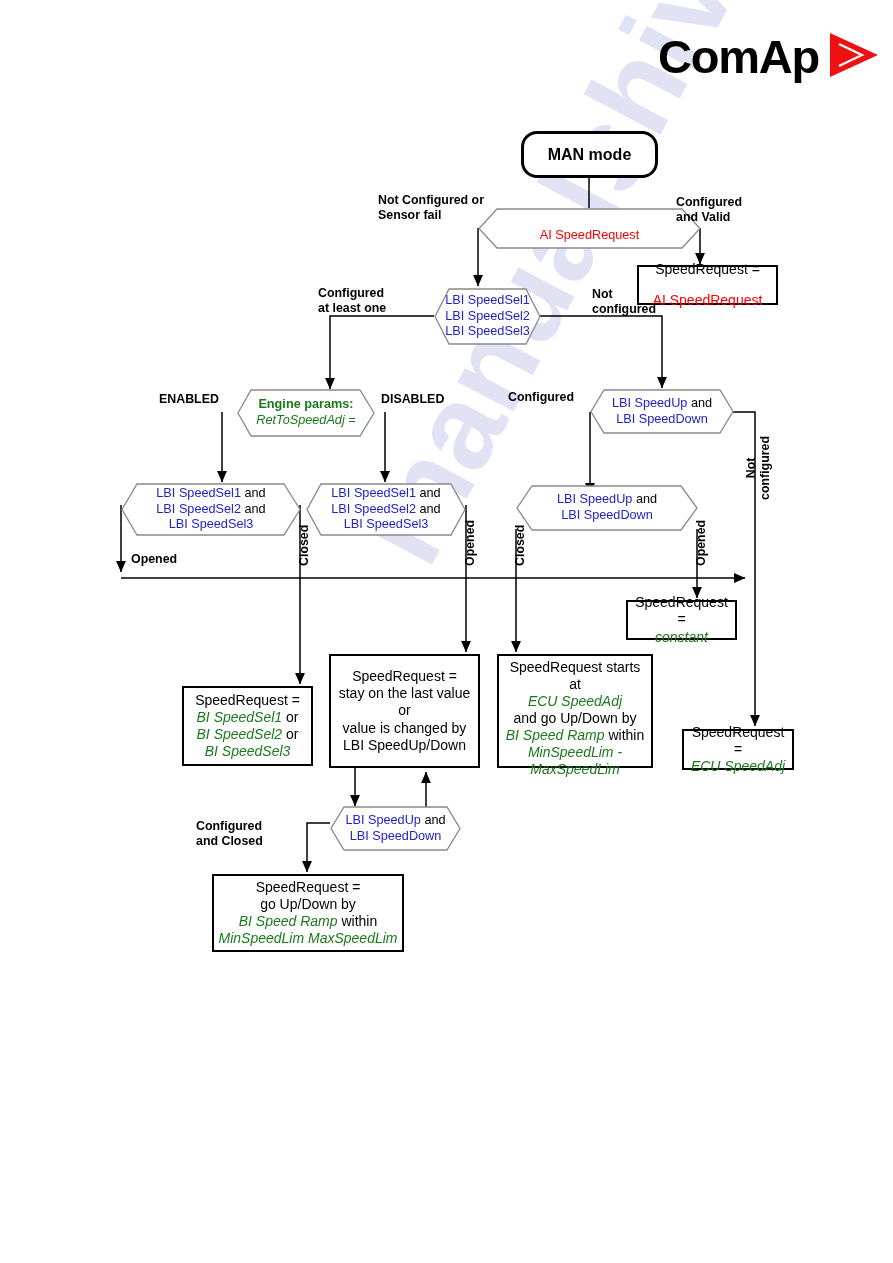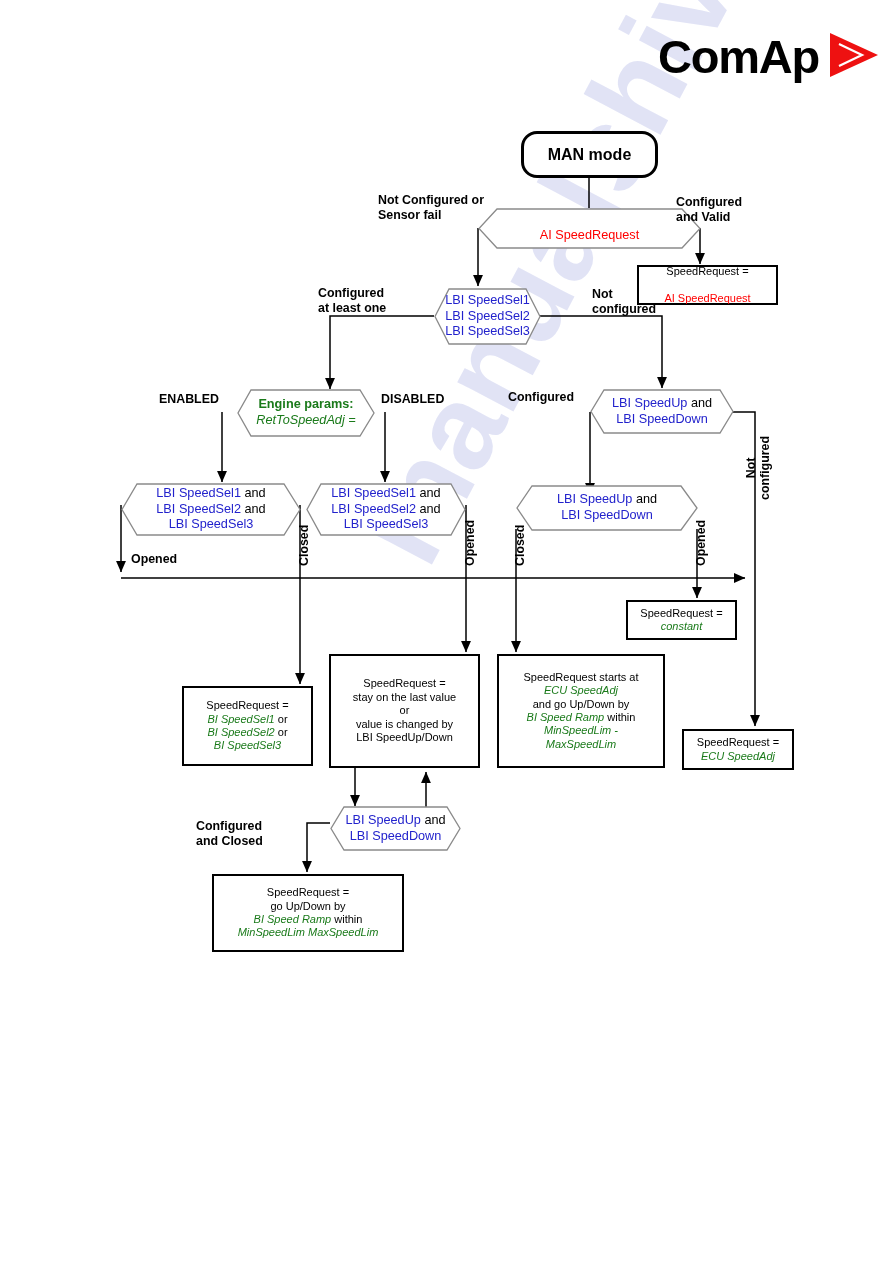--- a/index.html
+++ b/index.html
@@ -28,21 +28,21 @@
   
   .node{position:absolute;z-index:3;box-sizing:border-box;
         display:flex;flex-direction:column;align-items:center;
         justify-content:center;text-align:center;}
 
   
   .terminal{border:3px solid #000;border-radius:16px;background:#fff;
             font-size:16px;font-weight:700;color:#000;}
 
   
-  .box{border:2px solid #000;background:#fff;font-size:11px;
+  .box{border:2px solid #000;background:#fff;font-size:14px;
        color:#000;line-height:1.22;padding:3px 4px;}
 
   
   .hex{background:transparent;}
   .hex > svg{position:absolute;left:0;top:0;}
   .hex > .hex-label{position:relative;z-index:2;width:100%;
        font-size:12.7px;line-height:1.25;color:#2222cc;}
 
   
   .elabel{position:absolute;z-index:3;font-size:12.4px;font-weight:700;
@@ -220,21 +220,21 @@
   </div>
 
   <div class="node box" style="left:329px;top:654px;width:151px;height:114px;">
     <div>SpeedRequest =</div>
     <div>stay on the last value</div>
     <div>or</div>
     <div>value is changed by</div>
     <div>LBI SpeedUp/Down</div>
   </div>
 
-  <div class="node box" style="left:497px;top:654px;width:168px;height:114px;">
+  <div class="node box" style="left:497px;top:654px;width:156px;height:114px;justify-content:space-between;">
     <div>SpeedRequest starts at</div>
     <div class="grn">ECU SpeedAdj</div>
     <div>and go Up/Down by</div>
     <div class="grn"><span class="grn">BI Speed Ramp</span> <span class="black" style="font-style:normal">within</span></div>
     <div class="grn">MinSpeedLim -</div>
     <div class="grn">MaxSpeedLim</div>
   </div>
 
   <div class="node box" style="left:626px;top:600px;width:111px;height:40px;">
     <div>SpeedRequest =</div>

